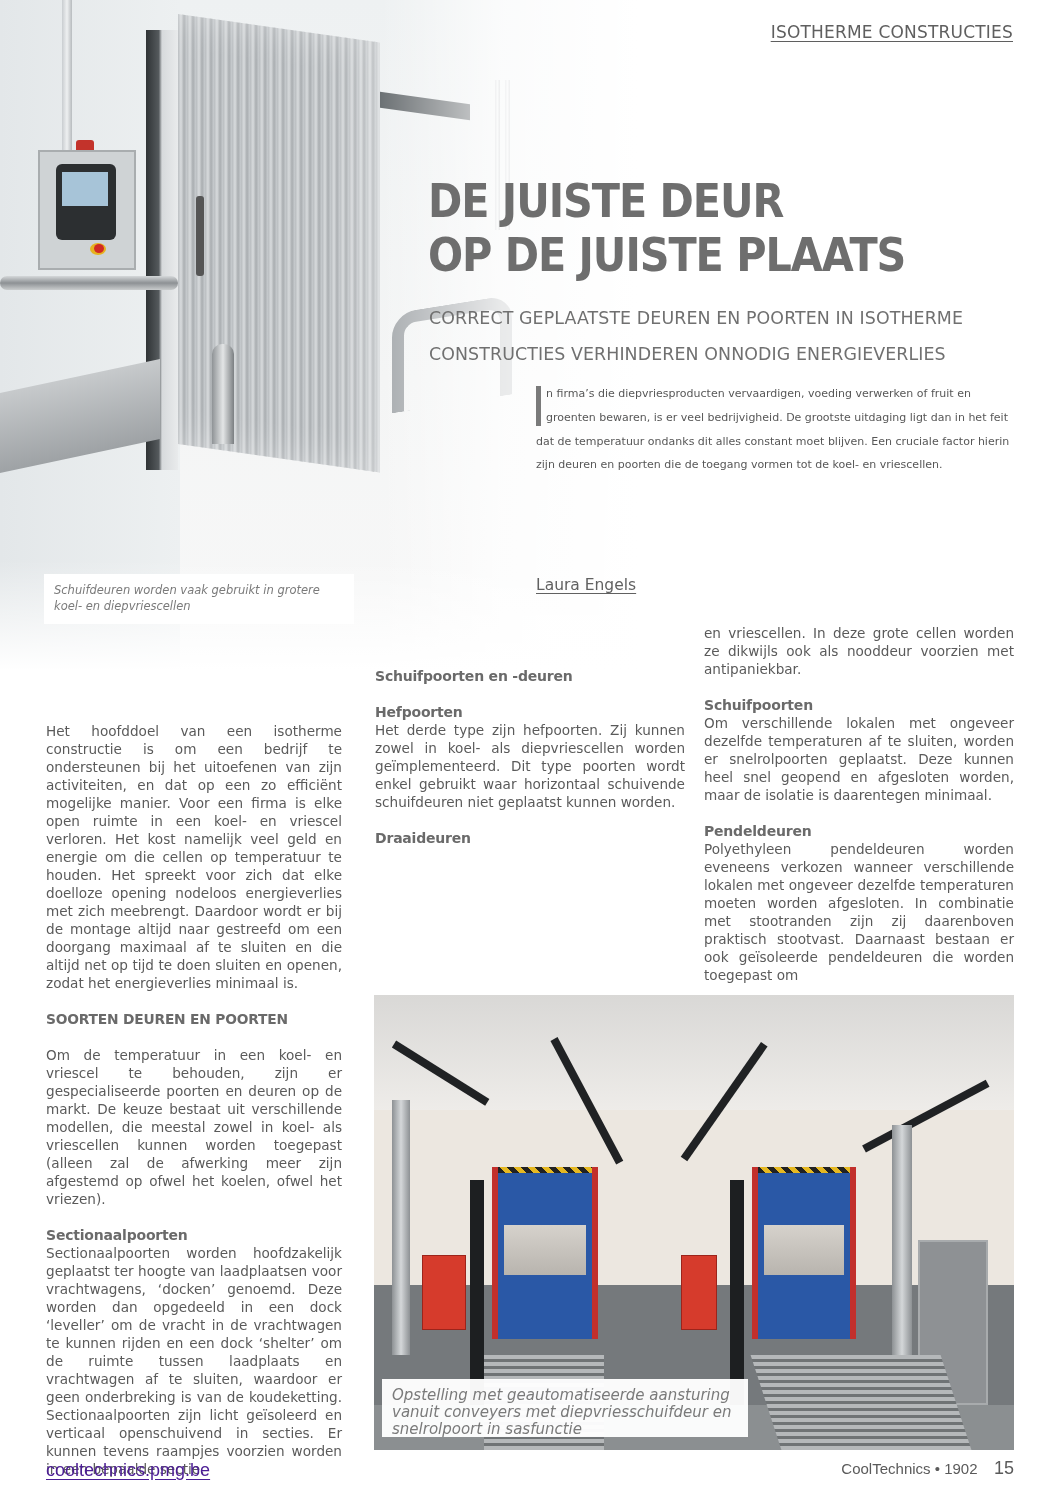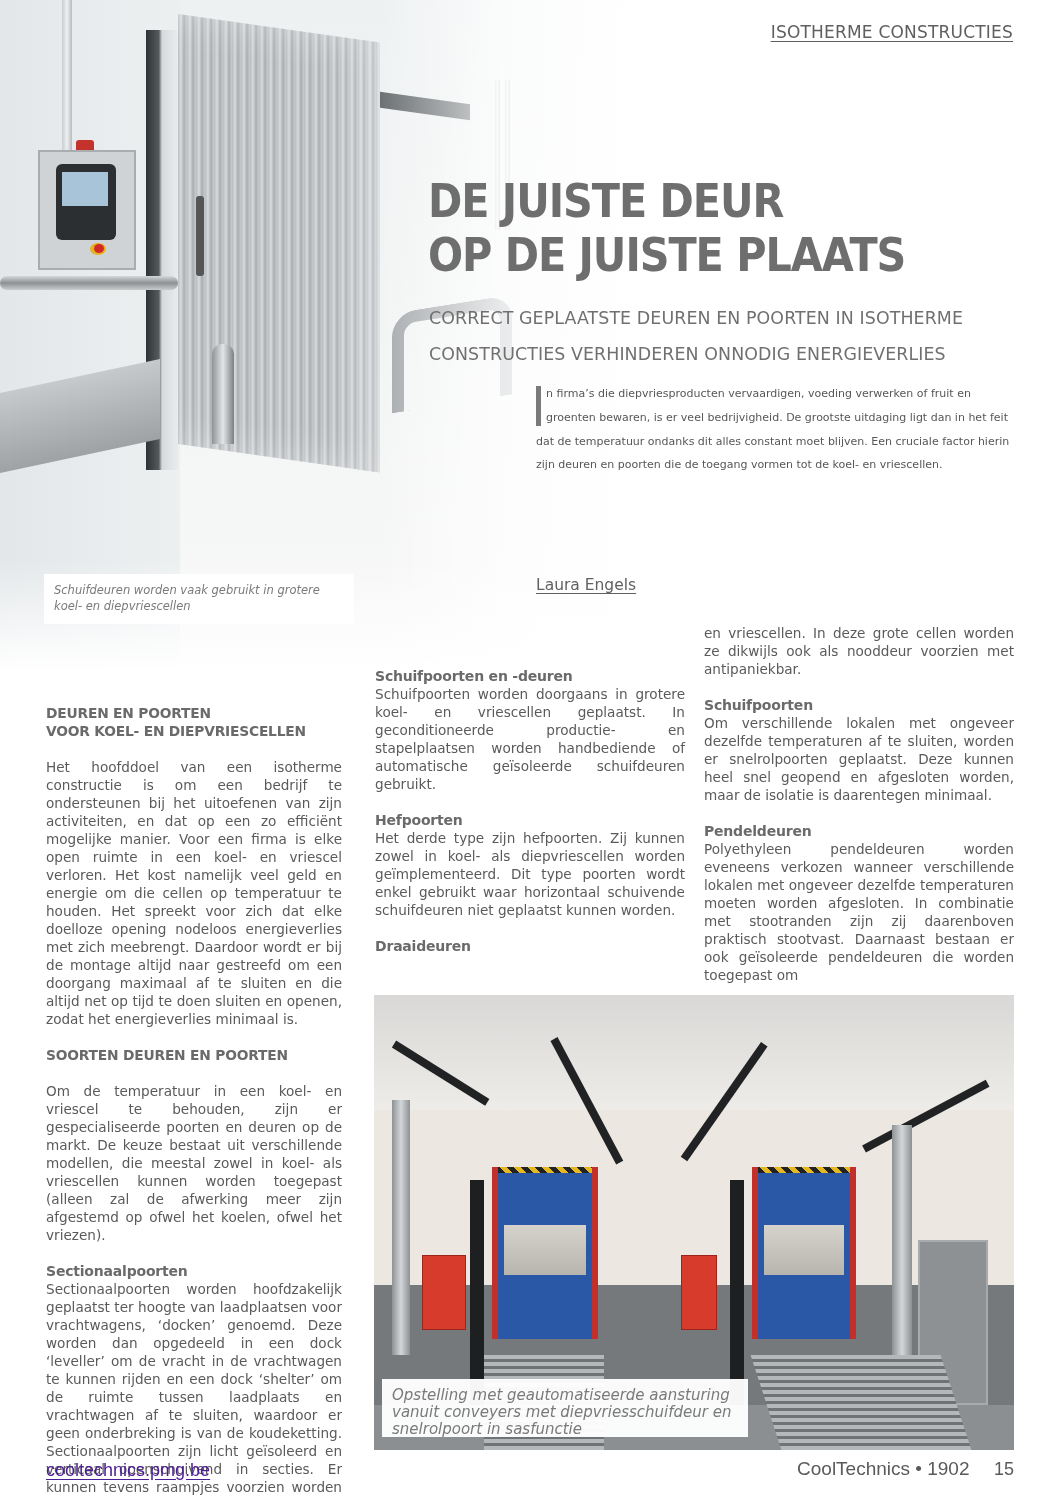--- a/index.html
+++ b/index.html
@@ -105,21 +105,21 @@
     font-style: italic; font-size:15px; line-height:17px; color:#7a7a7a;
   }
 
   
   .footer-url {
     position:absolute; left:46px; top:1460px;
     font-family: "Liberation Sans", sans-serif; font-size:18px; color:#4c1d95;
     text-decoration: underline; text-underline-offset: 3px;
   }
   .footer-right { position:absolute; right:44px; top:1458px; color:#5a5a5a; font-family:"Liberation Sans", sans-serif; }
-  .footer-right .mag { font-size:19px; margin-right:20px; }
+  .footer-right .mag { font-size:15px; margin-right:12px; }
   .footer-right .page { font-size:18px; }
 </style>
 </head>
 <body>
 
 <div class="hero">
   <div class="wall-left"></div>
   <div class="pipe" style="left:62px;top:0;width:10px;height:150px;"></div>
   <div class="pipe" style="left:495px;top:80px;width:5px;height:150px;"></div>
   <div class="pipe" style="left:505px;top:80px;width:5px;height:150px;"></div>
@@ -155,38 +155,33 @@
 
 <div class="intro">
   <span class="dropcap-bar"></span><span>n firma’s die diepvriesproducten vervaardigen, voeding verwerken of fruit en groenten bewaren, is er veel bedrijvigheid. De grootste uitdaging ligt dan in het feit dat de temperatuur ondanks dit alles constant moet blijven. Een cruciale factor hierin zijn deuren en poorten die de toegang vormen tot de koel- en vriescellen.</span>
 </div>
 
 <div class="author">Laura Engels</div>
 
 <div class="caption1">Schuifdeuren worden vaak gebruikt in grotere koel- en diepvriescellen</div>
 
 <div class="col col-1">
-  <div class="h-main">
-    <span>DEUREN EN POORTEN</span><br>
-    <span>VOOR KOEL- EN DIEPVRIESCELLEN</span>
-  </div>
   <div class="gap"></div>
   <p>Het hoofddoel van een isotherme constructie is om een bedrijf te ondersteunen bij het uitoefenen van zijn activiteiten, en dat op een zo efficiënt mogelijke manier. Voor een firma is elke open ruimte in een koel- en vriescel verloren. Het kost namelijk veel geld en energie om die cellen op temperatuur te houden. Het spreekt voor zich dat elke doelloze opening nodeloos energieverlies met zich meebrengt. Daardoor wordt er bij de montage altijd naar gestreefd om een doorgang maximaal af te sluiten en die altijd net op tijd te doen sluiten en openen, zodat het energieverlies minimaal is.</p>
   <div class="gap"></div>
   <div class="h-main">SOORTEN DEUREN EN POORTEN</div>
   <div class="gap"></div>
   <p>Om de temperatuur in een koel- en vriescel te behouden, zijn er gespecialiseerde poorten en deuren op de markt. De keuze bestaat uit verschillende modellen, die meestal zowel in koel- als vriescellen kunnen worden toegepast (alleen zal de afwerking meer zijn afgestemd op ofwel het koelen, ofwel het vriezen).</p>
   <div class="gap"></div>
   <div class="h-sub">Sectionaalpoorten</div>
   <p>Sectionaalpoorten worden hoofdzakelijk geplaatst ter hoogte van laadplaatsen voor vrachtwagens, ‘docken’ genoemd. Deze worden dan opgedeeld in een dock ‘leveller’ om de vracht in de vrachtwagen te kunnen rijden en een dock ‘shelter’ om de ruimte tussen laadplaats en vrachtwagen af te sluiten, waardoor er geen onderbreking is van de koudeketting. Sectionaalpoorten zijn licht geïsoleerd en verticaal openschuivend in secties. Er kunnen tevens raampjes voorzien worden in een bepaalde sectie.</p>
 </div>
 
 <div class="col col-2">
   <div class="h-sub">Schuifpoorten en -deuren</div>
-  <p>Schuifpoorten worden doorgaans in grotere koel- en vriescellen geplaatst. In geconditioneerde productie- en stapelplaatsen worden handbediende of automatische geïsoleerde schuifdeuren gebruikt.</p>
   <div class="gap"></div>
   <div class="h-sub">Hefpoorten</div>
   <p>Het derde type zijn hefpoorten. Zij kunnen zowel in koel- als diepvriescellen worden geïmplementeerd. Dit type poorten wordt enkel gebruikt waar horizontaal schuivende schuifdeuren niet geplaatst kunnen worden.</p>
   <div class="gap"></div>
   <div class="h-sub">Draaideuren</div>
 </div>
 
 <div class="col col-3">
   <p>en vriescellen. In deze grote cellen worden ze dikwijls ook als nooddeur voorzien met antipaniekbar.</p>
   <div class="gap"></div>

